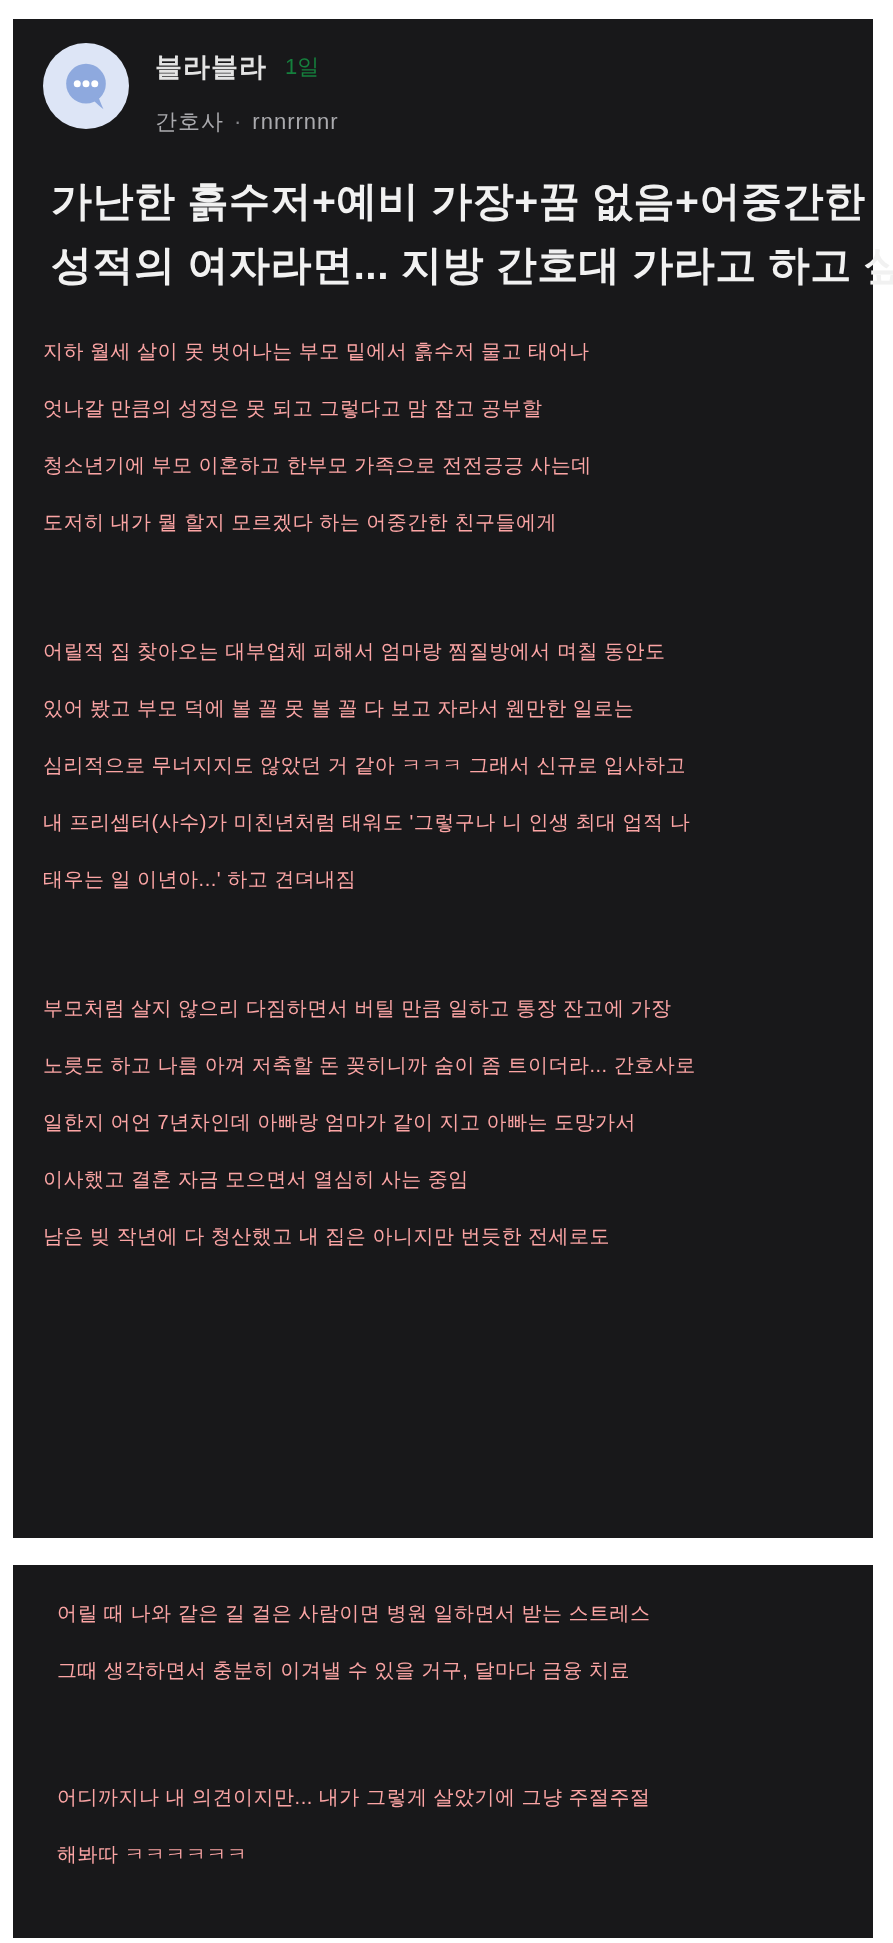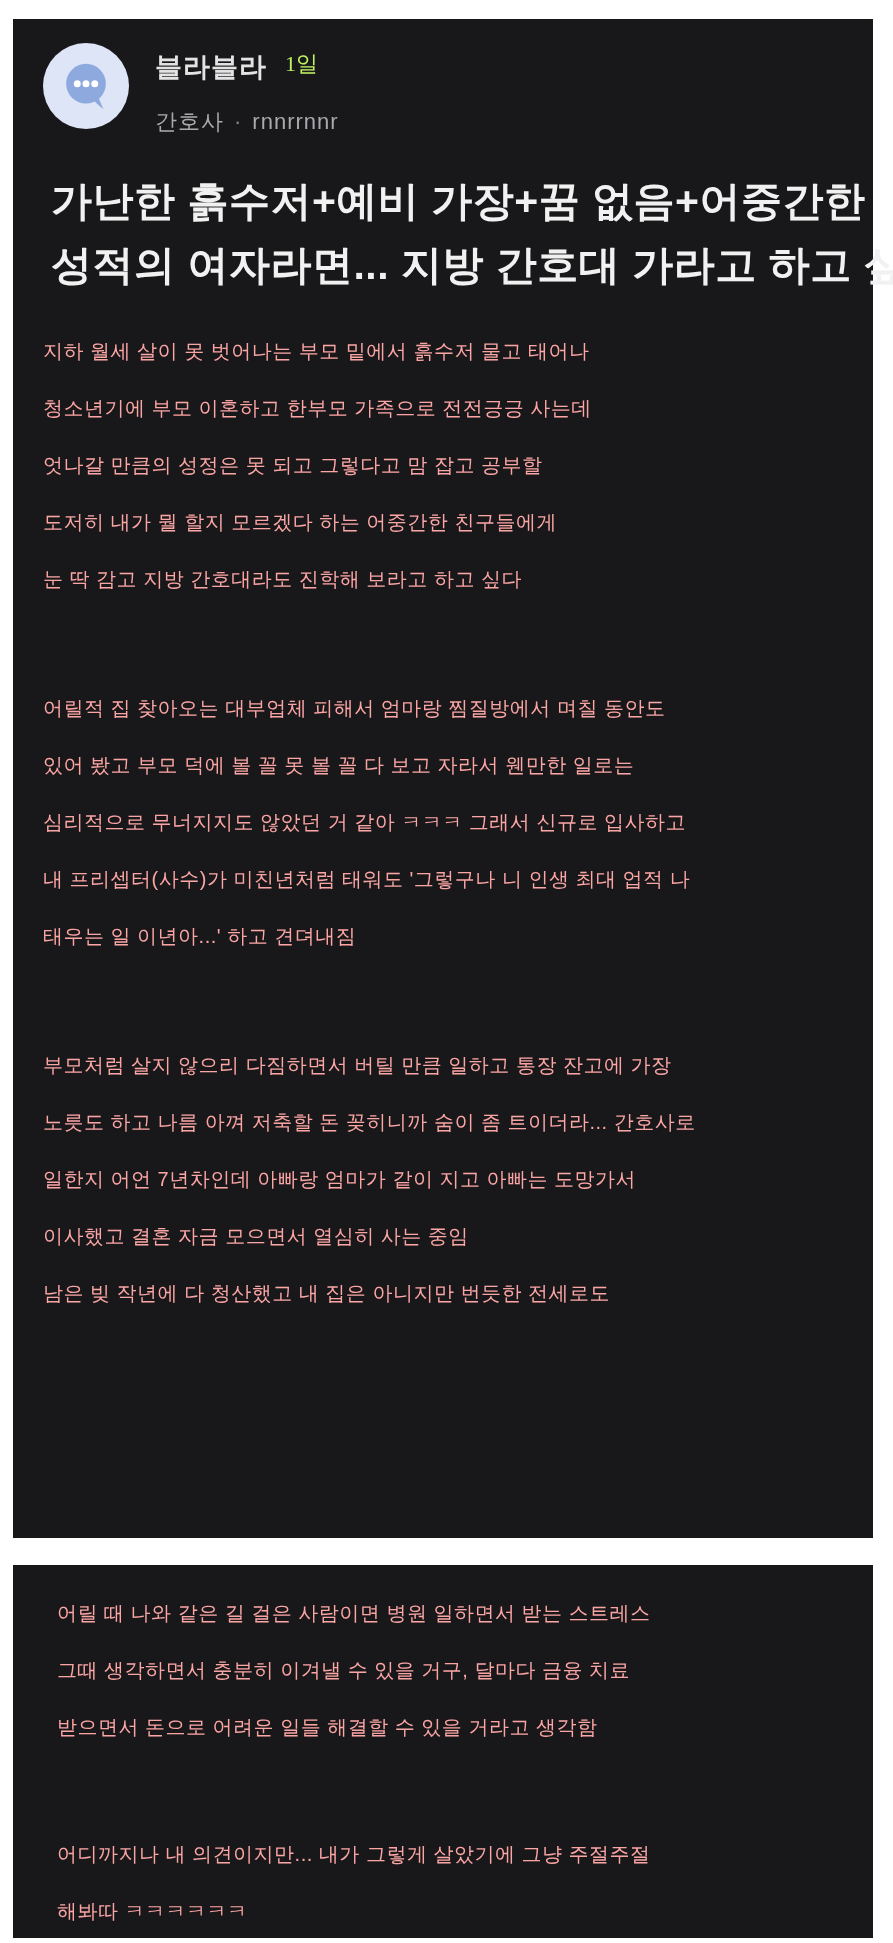--- a/index.html
+++ b/index.html
@@ -24,23 +24,23 @@
   .header { display: flex; align-items: flex-start; gap: 26px; }
   .avatar {
     width: 86px; height: 86px;
     border-radius: 50%;
     background: #dde5f6;
     flex: 0 0 auto;
     display: flex; align-items: center; justify-content: center;
   }
   .avatar svg { width: 56px; height: 56px; }
   .header-text { padding-top: 6px; }
-  .name-row { display: flex; align-items: flex-start; font-family: Liberation Serif, serif; }
+  .name-row { display: flex; align-items: center; }
   .community { font-size: 27px; font-weight: bold; color: #e3e3e3; letter-spacing: 1px; }
-  .timestamp { font-size: 22px; color: #bef264; margin-left: 18px; }
+  .timestamp { font-size: 22px; color: #15803d; margin-left: 18px; }
   .meta-row { margin-top: 22px; font-size: 22px; color: #aaaaae; letter-spacing: 1px; }
   .meta-row .sep { margin: 0 10px; color: #87878b; }
 
   .title { margin: 32px 0 0 8px; font-weight: bold; }
   .title > div {
     font-size: 41px;
     line-height: 64px;
     color: #f1f1f1;
     letter-spacing: 0.5px;
     white-space: nowrap;
@@ -86,24 +86,23 @@
     </div>
 
     <h1 class="title">
         <div>가난한 흙수저+예비 가장+꿈 없음+어중간한</div>
         <div>성적의 여자라면... 지방 간호대 가라고 하고 싶다</div>
       </h1>
 
     <div class="body">
       <div class="para">
           <div>지하 월세 살이 못 벗어나는 부모 밑에서 흙수저 물고 태어나</div>
+          <div>엇나갈 만큼의 성정은 못 되고 그렇다고 맘 잡고 공부할</div>
           <div>청소년기에 부모 이혼하고 한부모 가족으로 전전긍긍 사는데</div>
-          <div>엇나갈 만큼의 성정은 못 되고 그렇다고 맘 잡고 공부할</div>
           <div>도저히 내가 뭘 할지 모르겠다 하는 어중간한 친구들에게</div>
-          <div>눈 딱 감고 지방 간호대라도 진학해 보라고 하고 싶다</div>
         </div>
       <div class="para">
           <div>어릴적 집 찾아오는 대부업체 피해서 엄마랑 찜질방에서 며칠 동안도</div>
           <div>있어 봤고 부모 덕에 볼 꼴 못 볼 꼴 다 보고 자라서 웬만한 일로는</div>
           <div>심리적으로 무너지지도 않았던 거 같아 ㅋㅋㅋ 그래서 신규로 입사하고</div>
           <div>내 프리셉터(사수)가 미친년처럼 태워도 '그렇구나 니 인생 최대 업적 나</div>
           <div>태우는 일 이년아...' 하고 견뎌내짐</div>
         </div>
       <div class="para">
           <div>부모처럼 살지 않으리 다짐하면서 버틸 만큼 일하고 통장 잔고에 가장</div>
@@ -113,21 +112,20 @@
           <div>남은 빚 작년에 다 청산했고 내 집은 아니지만 번듯한 전세로도</div>
         </div>
     </div>
 
   </section>
 
   <section class="block block2">
     <div class="para">
         <div>어릴 때 나와 같은 길 걸은 사람이면 병원 일하면서 받는 스트레스</div>
         <div>그때 생각하면서 충분히 이겨낼 수 있을 거구, 달마다 금융 치료</div>
-        <div>받으면서 돈으로 어려운 일들 해결할 수 있을 거라고 생각함</div>
       </div>
     <div class="para">
         <div>어디까지나 내 의견이지만... 내가 그렇게 살았기에 그냥 주절주절</div>
         <div>해봐따 ㅋㅋㅋㅋㅋㅋ</div>
       </div>
   </section>
 
 </div>
 
 </body></html>

